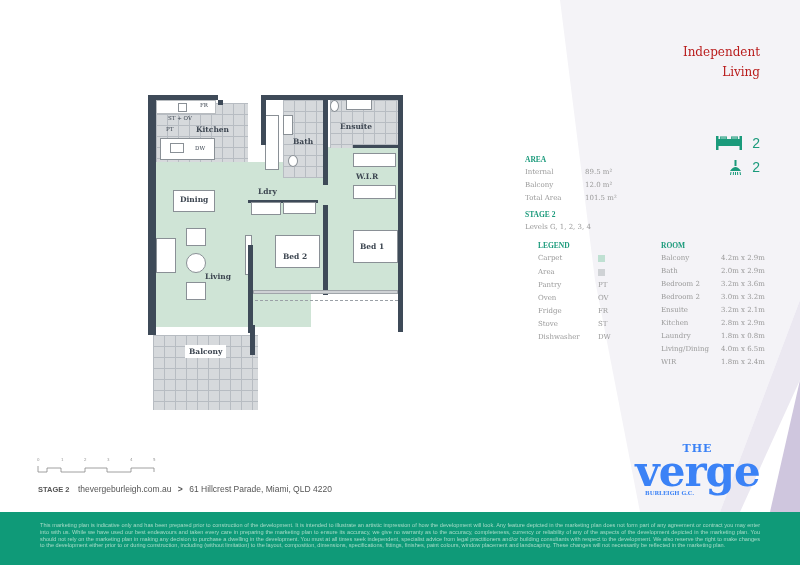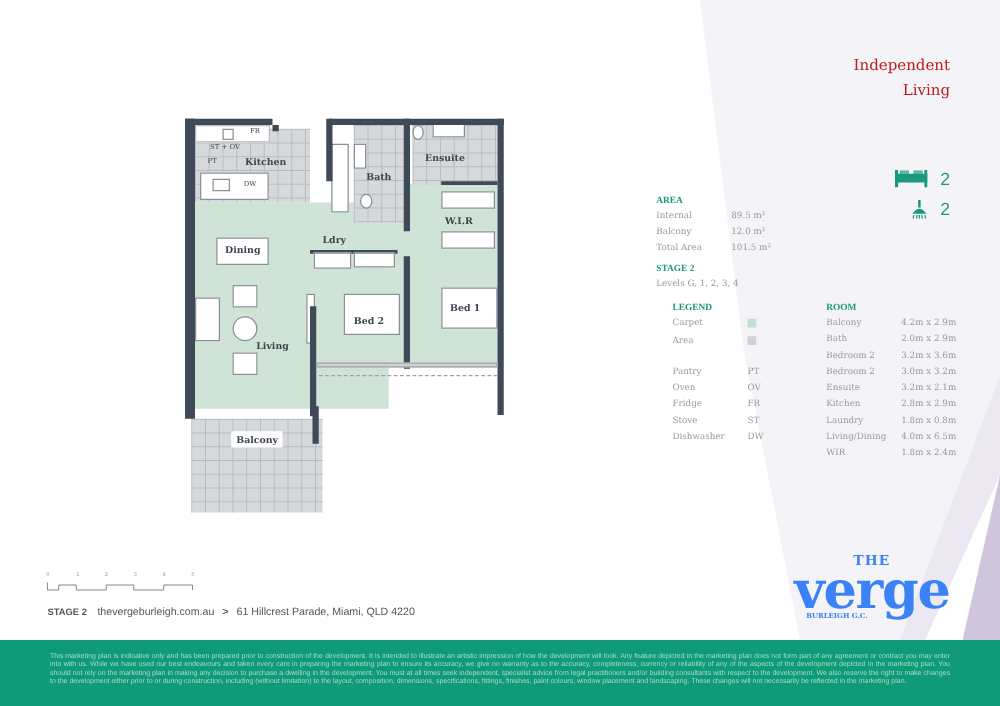--- a/index.html
+++ b/index.html
@@ -111,21 +111,21 @@
 <div class="info" style="left:538px; top:240px;">
   <h4>LEGEND</h4>
   <div class="row">
       <span class="k">Carpet</span>
       <span class="swatch" style="background:#bfe0d2"></span>
     </div>
   <div class="row" style="margin-top:1px">
       <span class="k">Area</span>
       <span class="swatch" style="background:#cfd2d5"></span>
     </div>
-  <div class="row" style="margin-top:12px">
+  <div class="row" style="margin-top:0">
       <span class="k">Pantry</span>
       <span>PT</span>
     </div>
   <div class="row">
       <span class="k">Oven</span>
       <span>OV</span>
     </div>
   <div class="row">
       <span class="k">Fridge</span>
       <span>FR</span>

